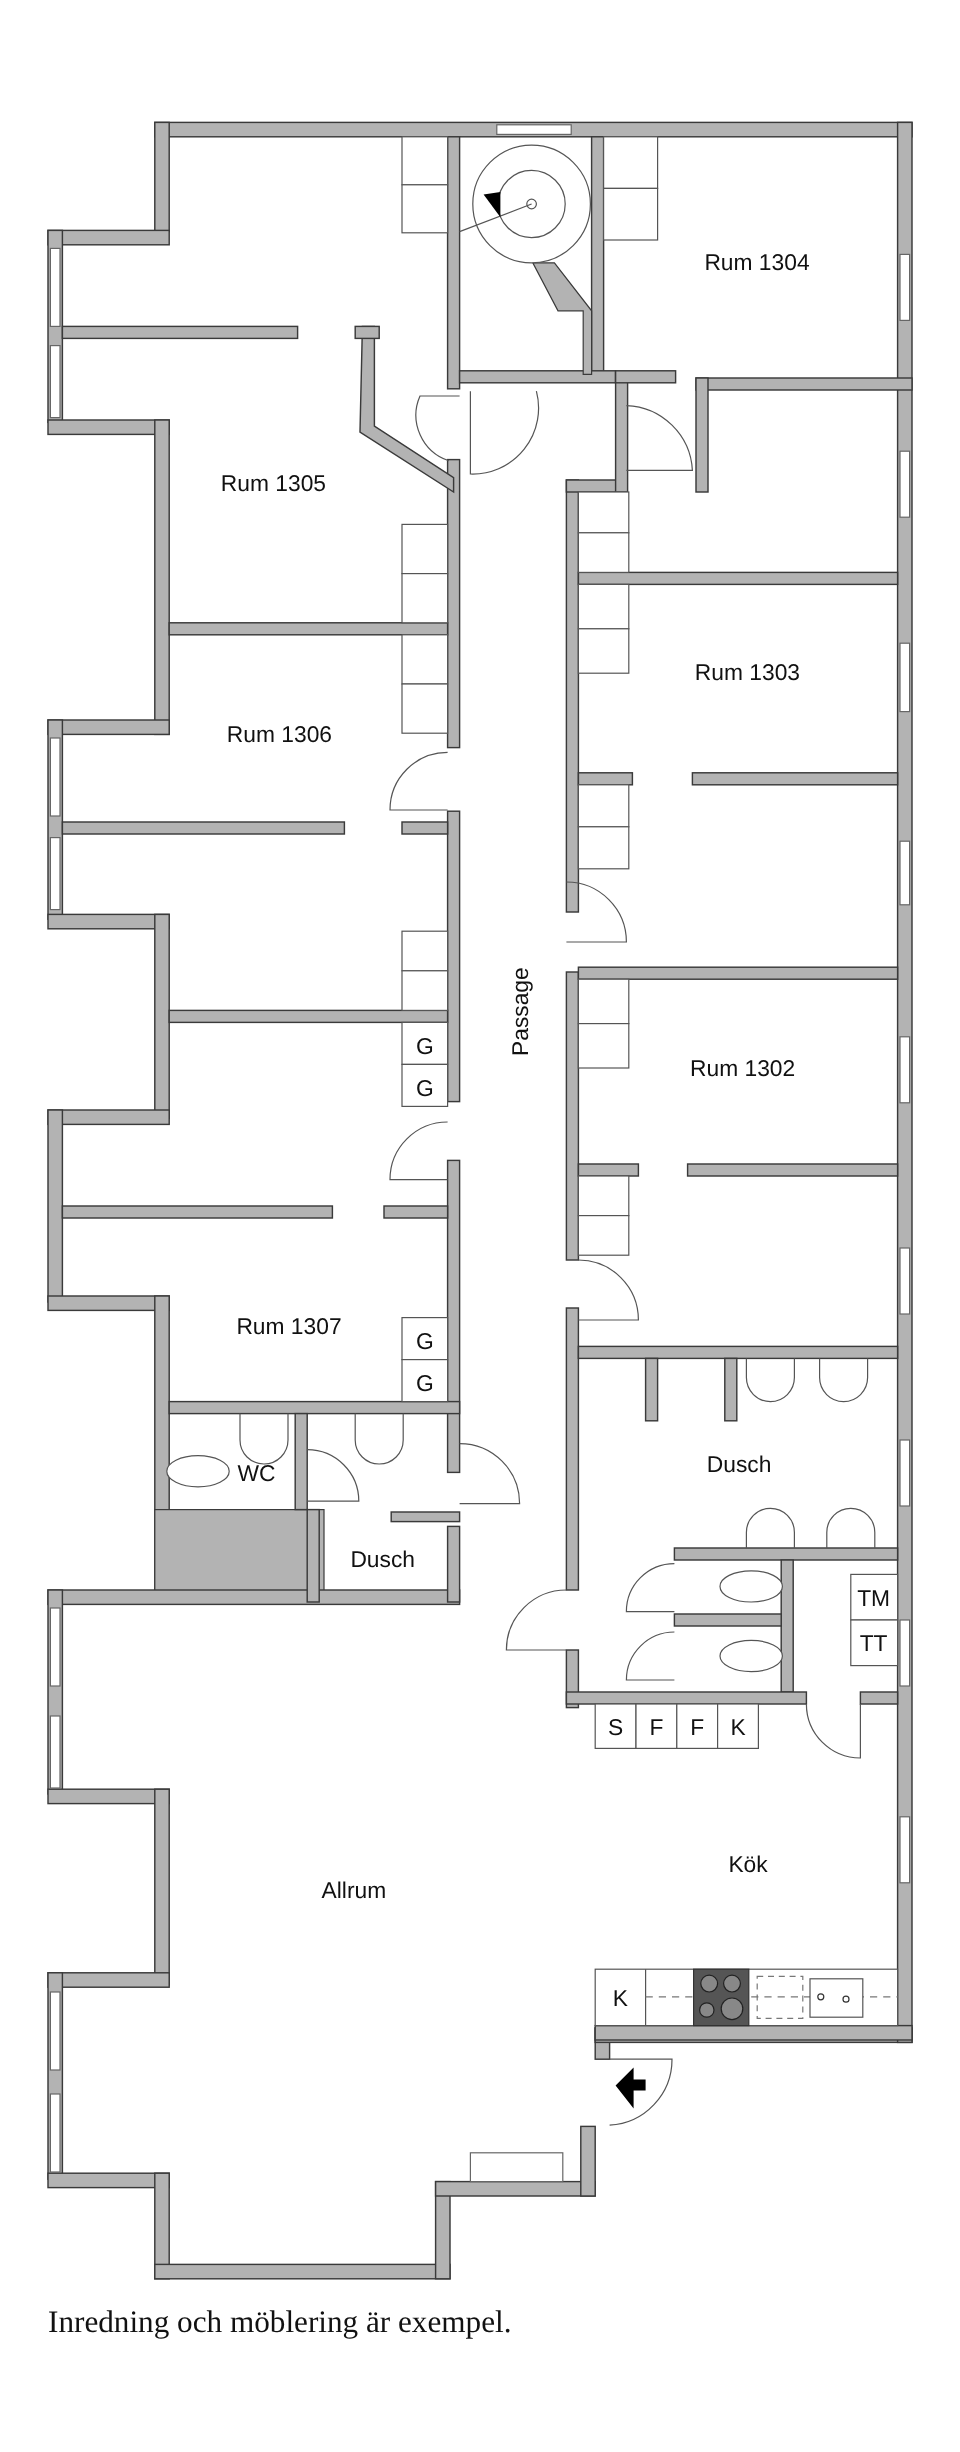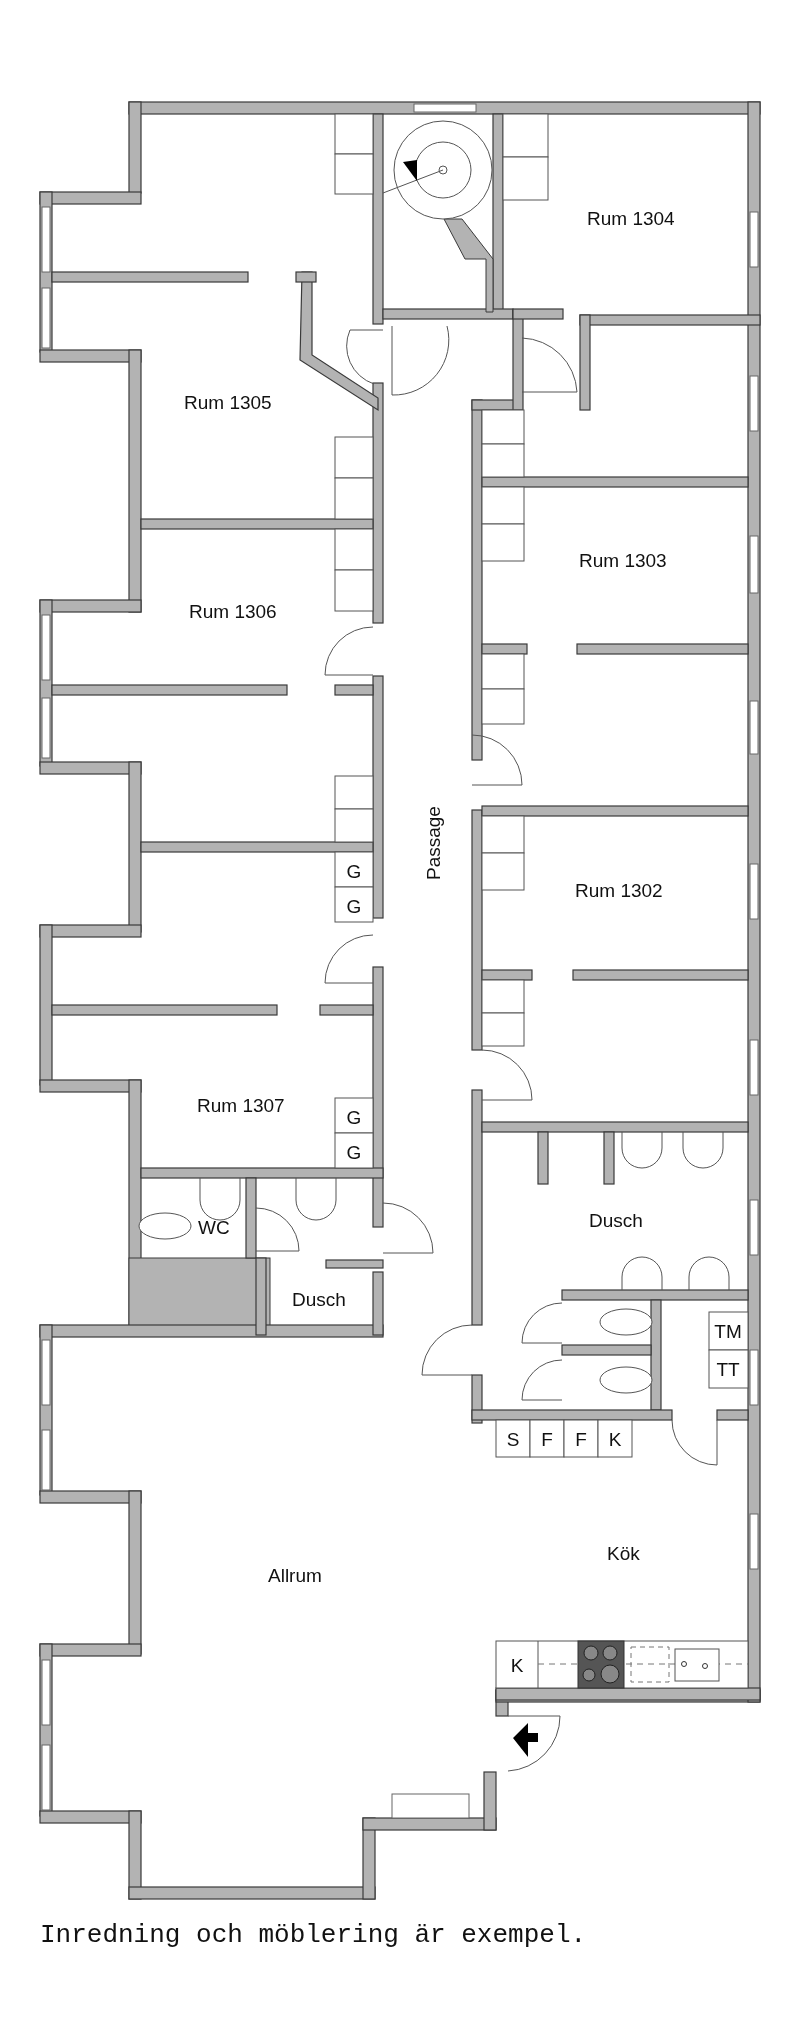--- a/index.html
+++ b/index.html
@@ -4,21 +4,21 @@
 <style>
   html, body { margin:0; padding:0; background:#ffffff; }
   body { width:800px; height:2043px; position:relative; overflow:hidden; font-family:"Liberation Sans", sans-serif; }
   #plan { position:absolute; left:0; top:0; }
   .wall { fill:#b3b3b3; stroke:#3a3a3a; stroke-width:1.2; }
   .fix { fill:#ffffff; stroke:#555; stroke-width:1; }
   .thin { fill:none; stroke:#555; stroke-width:1; }
   .win { fill:#ffffff; stroke:#666; stroke-width:1; }
   .lbl { font-family:"Liberation Sans", sans-serif; fill:#111; font-size:19px; }
   .sm { font-family:"Liberation Sans", sans-serif; fill:#111; font-size:19px; text-anchor:middle; }
-  #footnote { position:absolute; left:40px; top:1920px; font-size:26px; color:#111; font-family:Liberation Mono, monospace; }
+  #footnote { position:absolute; left:40px; top:1920px; font-size:26px; color:#111; font-family:Liberation Serif, serif; }
 </style>
 </head>
 <body>
 
 <svg id="plan" width="800" height="2043" viewBox="0 0 800 2043" xmlns="http://www.w3.org/2000/svg">
 
   <g>
 
     <rect class="wall" x="129" y="102" width="631" height="12"></rect>
 

